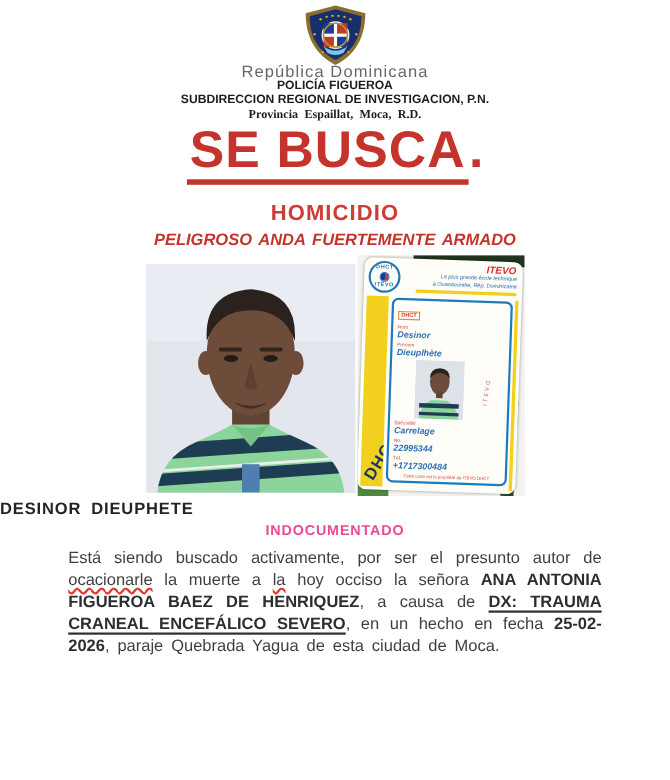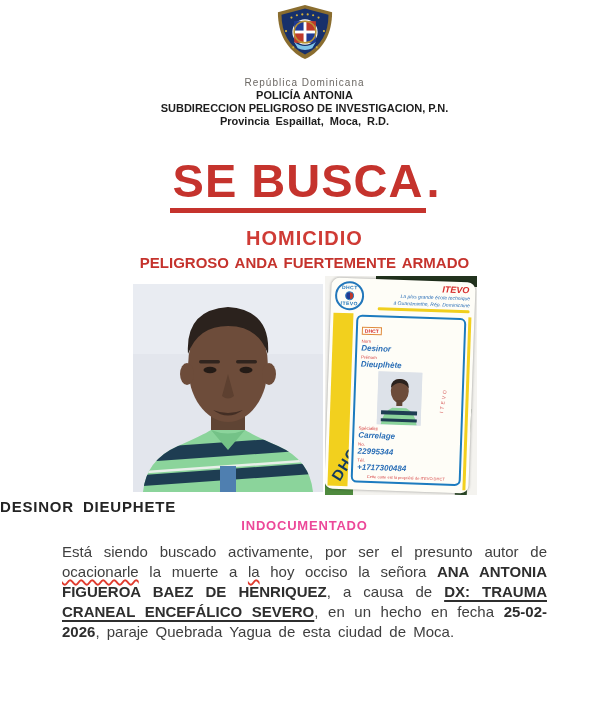--- a/index.html
+++ b/index.html
@@ -5,36 +5,36 @@
   * { margin:0; padding:0; box-sizing:border-box; }
   html,body { background:#fff; }
   .page {
     position:relative; width:609px; height:709px; margin:0 auto;
     background:#ffffff; overflow:hidden;
     font-family:"Liberation Sans", sans-serif;
   }
   
   .header { padding-top:4px; text-align:center; }
   .crest { display:block; margin:0 auto; width:66px; height:56px; }
-  .gov-country { font-size:10px; line-height:12px; color:#6b6763; letter-spacing:1px;margin-top:17px; }
+  .gov-country { font-size:15px; line-height:12px; color:#6b6763; letter-spacing:1px; }
   .gov-org, .gov-division, .gov-province {
     font-size:11px; line-height:13px; font-weight:bold; color:#1d1d1d;
   }
-  .gov-province { word-spacing:3px; }
-  
-  .wanted-line { margin-top:28px; text-align:center; line-height:50px; }
+  .gov-province { word-spacing:3px;font-family:Liberation Serif, serif; }
+  
+  .wanted-line { text-align:center; line-height:50px; }
   .wanted-word {
     font-size:47px; font-weight:bold; color:#c5332d; letter-spacing:1px;
     border-bottom:5px solid #c5332d; padding:0 3px 1px 3px;
   }
   .wanted-period { font-size:47px; font-weight:bold; color:#c5332d; }
   .crime-line { margin-top:8px; text-align:center; font-size:20px; line-height:26px;
     font-weight:bold; color:#cf3b35; letter-spacing:1px; }
   .warning-line { margin-top:3px; text-align:center; font-size:15px; line-height:18px;
-    font-weight:bold; color:#c5332d; word-spacing:2px; }
+    font-weight:bold; color:#c5332d; word-spacing:2px;font-style:italic; }
   
   .media-row { margin-top:4px; height:219px; display:flex; justify-content:center; align-items:flex-start; }
   .suspect-photo { width:190px; height:208px; margin-top:8px; background:#e3e6ed; }
   .suspect-photo svg { display:block; width:100%; height:100%; }
   .card-photo { position:relative; width:152px; height:219px; background:#f4f3ef; overflow:hidden; margin-left:2px; }
   .cp-dark-top { position:absolute; top:0; left:34%; right:0; height:11px; background:#22331e; }
   .cp-dark-right { position:absolute; right:8px; bottom:0; width:12px; height:86px; background:#2c4a28; transform:rotate(3deg); }
   .cp-green-bl { position:absolute; left:0; bottom:0; width:28px; height:15px; background:#4e8a3e; }
   .id-card {
     position:absolute; left:3px; top:4px; width:144px; height:211px;
@@ -120,22 +120,22 @@
         <rect x="23" y="29.4" width="24" height="3.2" fill="#ffffff"></rect>
       </g>
       <circle cx="35" cy="31" r="12" fill="none" stroke="#b89334" stroke-width="1.6"></circle>
       <path d="M23 42 Q35 51 47 42 L43 49 Q35 53 27 49 Z" fill="#7ec3e8"></path>
       <circle cx="14" cy="30" r="1.2" fill="#d4af37"></circle>
         <circle cx="56" cy="30" r="1.2" fill="#d4af37"></circle>
       <circle cx="22" cy="48" r="1.2" fill="#d4af37"></circle>
         <circle cx="48" cy="48" r="1.2" fill="#d4af37"></circle>
     </svg>
     <div class="gov-country">República  Dominicana</div>
-    <div class="gov-org">POLICÍA ANTONIA</div>
-    <div class="gov-division">SUBDIRECCION PELIGROSO DE INVESTIGACION, P.N.</div>
+    <div class="gov-org">POLICÍA FIGUEROA</div>
+    <div class="gov-division">SUBDIRECCION REGIONAL DE INVESTIGACION, P.N.</div>
     <div class="gov-province">Provincia  Espaillat, Moca, R.D.</div>
   </div>
 
   <div class="wanted-line"><span class="wanted-word">SE BUSCA</span><span class="wanted-period">.</span></div>
   <div class="crime-line">HOMICIDIO</div>
   <div class="warning-line">PELIGROSO ANDA FUERTEMENTE ARMADO</div>
 
   <div class="media-row">
 
     <div class="suspect-photo">

